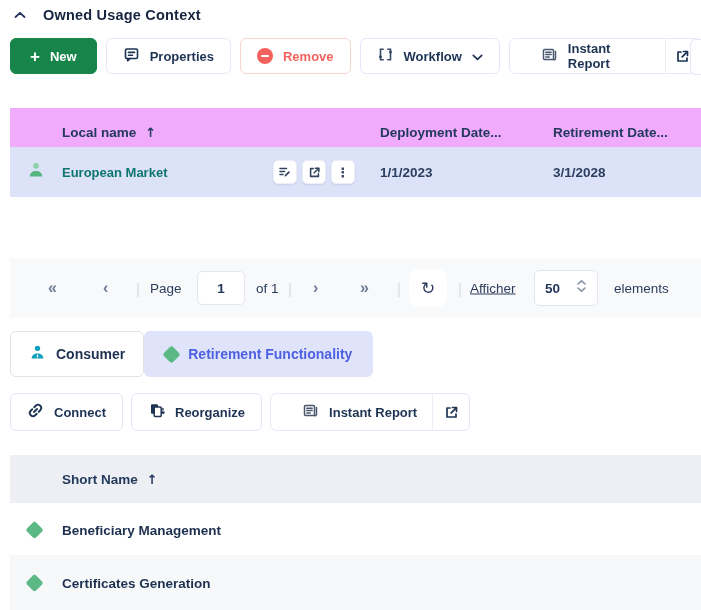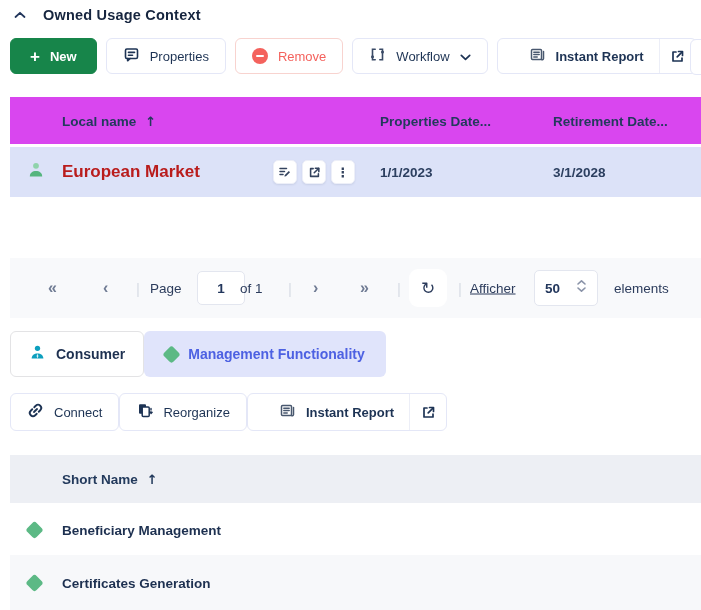--- a/index.html
+++ b/index.html
@@ -13,79 +13,79 @@
   
   .section-header { position:absolute; left:12px; top:7px; display:flex; align-items:center; gap:15px; }
   .collapse-btn { display:flex; align-items:center; justify-content:center; width:16px; height:16px; cursor:pointer; }
   .section-title { font-size:14.5px; font-weight:700; color:#16253f; letter-spacing:.2px; }
 
   
   .toolbar { position:absolute; left:10px; top:38px; height:36px; display:flex; gap:9px; }
   .btn {
     display:flex; align-items:center; gap:10px; height:36px; padding:12px 16px;
     background:#fff; border:1px solid #e4e7f7; border-radius:6px;
-    font-size:13px; font-weight:400; color:#1d3354; cursor:pointer; white-space:nowrap;
+    font-size:13px; font-weight:700; color:#1d3354; cursor:pointer; white-space:nowrap;
   }
   .btn-new { background:#17854a; border-color:#17854a; color:#fff; font-weight:700; padding:0 19px; }
   .plus-glyph { font-size:17px; font-weight:700; line-height:1; }
   .btn-remove { border-color:#f8d3cf; color:#f4625d; }
   .remove-circle { width:16px; height:16px; border-radius:50%; background:#f4625d; display:flex; align-items:center; justify-content:center; }
   .remove-circle::after { content:""; width:8px; height:2px; background:#fff; border-radius:1px; }
   .btn-group { display:flex; height:36px; background:#fff; border:1px solid #e4e7f7; border-radius:6px; overflow:hidden;padding-left:16px; }
   .btn-group .grp-main { display:flex; align-items:center; gap:10px; padding:0 15px; font-size:13px; font-weight:600; color:#1d3354; border-right:1px solid #eceef7; cursor:pointer; }
   .btn-group .grp-ext { width:36px; display:flex; align-items:center; justify-content:center; cursor:pointer; }
   .partial-btn { position:absolute; left:690px; top:39px; width:28px; height:36px; background:#fff; border:1px solid #e4e7f7; border-radius:6px; }
 
   
   .band { position:absolute; left:10px; width:691px; }
   .vc { position:absolute; top:50%; transform:translateY(-50%); }
   .hdr-label { font-size:13.5px; font-weight:700; color:#233a5c; display:flex; align-items:center; gap:9px; cursor:pointer; }
   .sort-arrow { font-size:13px; font-weight:700; color:#233a5c; }
 
   
-  .t1-header { top:97px; height:47px; background:#d946ef;text-decoration:underline; }
+  .t1-header { top:108px; height:47px; background:#f0abfc;text-decoration:underline; }
   .t1-row { top:147px; height:50px; background:#dce2f8; cursor:pointer; }
   .cell-name { left:52px; } .cell-dep { left:370px; } .cell-ret { left:543px; }
-  .row-name { font-size:17px; font-weight:700; color:#b91c1c; }
+  .row-name { font-size:13px; font-weight:700; color:#0f766e; }
   .row-date { font-size:13.5px; font-weight:600; color:#2c3f60; }
   .row-entity-icon { left:17px; }
   .row-actions { left:263px; display:flex; gap:5px; }
   .mini-btn { width:24px; height:24px; background:#fff; border:1px solid #edeff8; border-radius:5px;
     display:flex; align-items:center; justify-content:center; color:#34435e; cursor:pointer;
     box-shadow:0 1px 2px rgba(40,50,90,.10); }
   .kebab-glyph { font-size:13px; font-weight:700; color:#34435e; line-height:1; }
 
   
   .pagination { top:258px; height:60px; background:#f8f9fb; }
   .pg-nav { font-size:16px; font-weight:600; color:#6f7b93; cursor:pointer; line-height:1; }
   .pg-sep { font-size:15px; color:#d8dce5; }
   .pg-text { font-size:13.5px; font-weight:500; color:#2c3c5c; }
   .pg-first { left:38px; } .pg-prev { left:93px; } .pg-sep1 { left:126px; }
   .pg-page-label { left:140px; }
   .pg-input { left:187px; width:48px; height:34px; background:#fff; border:1px solid #e3e6ef; border-radius:5px;
     text-align:center; font-size:13.5px; font-weight:600; color:#22365c; font-family:"Liberation Sans",sans-serif; }
-  .pg-of { left:230px;text-align:right; } .pg-sep2 { left:278px; } .pg-next { left:303px; } .pg-last { left:350px; } .pg-sep3 { left:387px; }
+  .pg-of { left:246px;text-align:right; } .pg-sep2 { left:278px; } .pg-next { left:303px; } .pg-last { left:350px; } .pg-sep3 { left:387px; }
   .pg-refresh { left:399px; width:38px; height:38px; background:#fff; border-radius:9px; display:flex;
     align-items:center; justify-content:center; font-size:17px; color:#2c3c5c; cursor:pointer; }
   .pg-sep4 { left:448px; }
   .pg-afficher { left:460px;text-decoration:underline; }
   .pg-select { left:524px; width:64px; height:36px; background:#fff; border:1px solid #e3e6ef; border-radius:5px;
     display:flex; align-items:center; justify-content:space-between; padding:0 10px; cursor:pointer; }
   .pg-select-value { font-size:13.5px; font-weight:600; color:#22365c; }
   .pg-elements { left:604px; }
 
   
   .tabs { position:absolute; left:10px; top:331px; height:46px; display:flex; }
   .tab { display:flex; align-items:center; gap:10px; height:46px; padding:0 18px; border-radius:6px;
     font-size:14px; font-weight:700; cursor:pointer; white-space:nowrap; }
   .tab-consumer { background:#fff; border:1px solid #e3e3e5; color:#1d3050; }
   .tab-active { background:#e0e4fb; color:#4d61e2; padding:0 21px; }
 
   
-  .rel-actions { position:absolute; left:10px; top:393px; height:38px; display:flex; }
+  .rel-actions { position:absolute; left:10px; top:393px; height:38px; display:flex; gap:8px; }
   .rel-actions .btn, .rel-actions .btn-group { height:38px; }
 
   
   .diamond { width:13px; height:13px; background:#5cb985; border-radius:3px; transform:rotate(45deg); }
 
   
   .t2-header { top:455px; height:48px; background:#edeff4; }
   .t2-row1 { top:505px; height:50px; background:#ffffff; cursor:pointer; }
   .t2-row2 { top:555px; height:55px; background:#f7f8fa; cursor:pointer; }
   .t2-name { font-size:13.5px; font-weight:700; color:#1d3050; }
@@ -167,21 +167,21 @@
       </span>
     </div>
   </div>
   <div class="partial-btn"></div>
 
   <div class="band t1-header">
     <span class="vc cell-name hdr-label">
       <span>Local name</span>
       <span class="sort-arrow uni">↑</span>
     </span>
-    <span class="vc cell-dep hdr-label">Properties Date...</span>
+    <span class="vc cell-dep hdr-label">Deployment Date...</span>
     <span class="vc cell-ret hdr-label">Retirement Date...</span>
   </div>
 
   <div class="band t1-row">
     <span class="vc row-entity-icon">
       <svg width="18" height="18" viewBox="0 0 18 18">
         <circle cx="9" cy="4.8" r="2.9" fill="#8fd3ab"></circle>
         <path d="M2.8 15.5c0-3.4 2.7-5.4 6.2-5.4s6.2 2 6.2 5.4z" fill="#55b57e"></path>
       </svg>
     </span>
@@ -242,21 +242,21 @@
         <svg width="17" height="17" viewBox="0 0 18 18">
           <circle cx="9" cy="4.6" r="2.8" fill="#0d9fbe"></circle>
           <path d="M2.8 15.3c0-3.3 2.7-5.3 6.2-5.3s6.2 2 6.2 5.3z" fill="#0d9fbe"></path>
           <path d="M9 10.4l-1 2.3 1 2.6 1-2.6z" fill="#ffffff" opacity="0.85"></path>
         </svg>
       </span>
       <span>Consumer</span>
     </span>
     <span class="tab tab-active">
       <span class="diamond"></span>
-      <span>Management Functionality</span>
+      <span>Retirement Functionality</span>
     </span>
   </div>
 
   <div class="rel-actions">
     <button class="btn">
       <span>
         <svg width="17" height="17" viewBox="0 0 24 24" fill="none" stroke="#1d3354" stroke-width="2.6" stroke-linecap="round" style="transform:rotate(-45deg)">
           <path d="M9 12h6"></path>
             <path d="M10 7.5H7a4.5 4.5 0 0 0 0 9h3"></path>
             <path d="M14 7.5h3a4.5 4.5 0 0 1 0 9h-3"></path>

